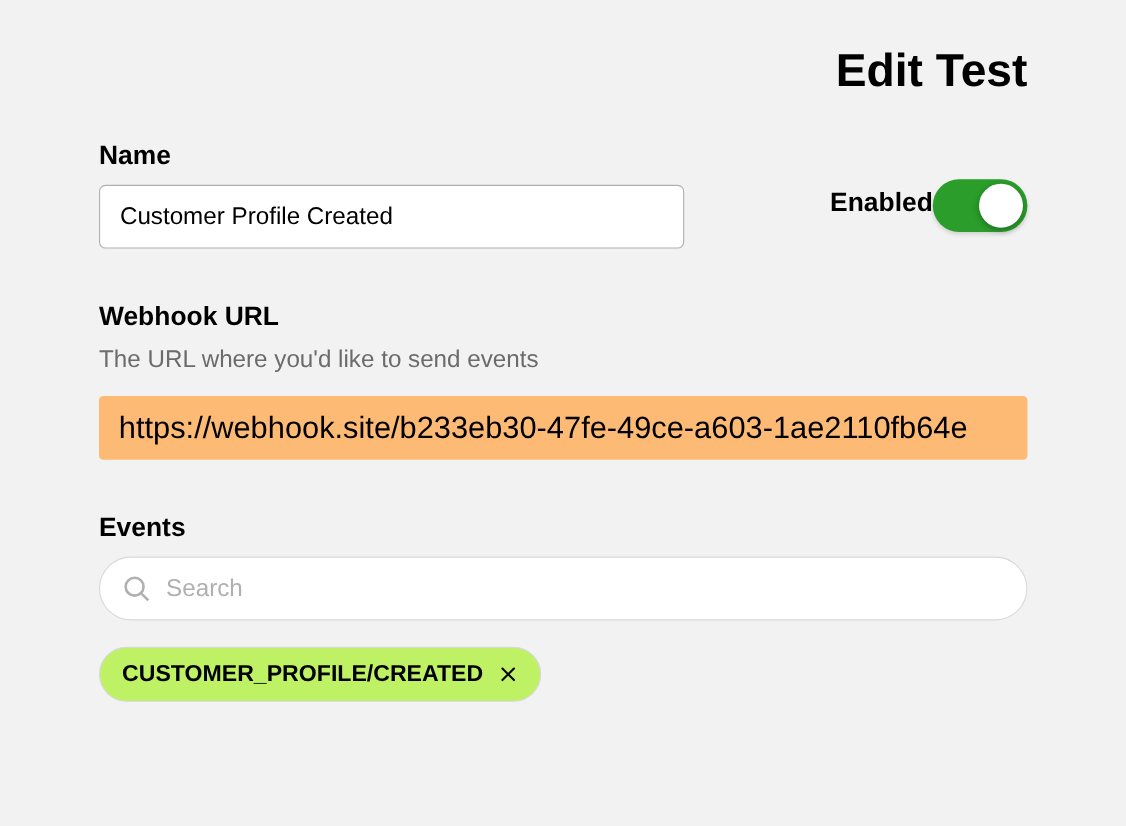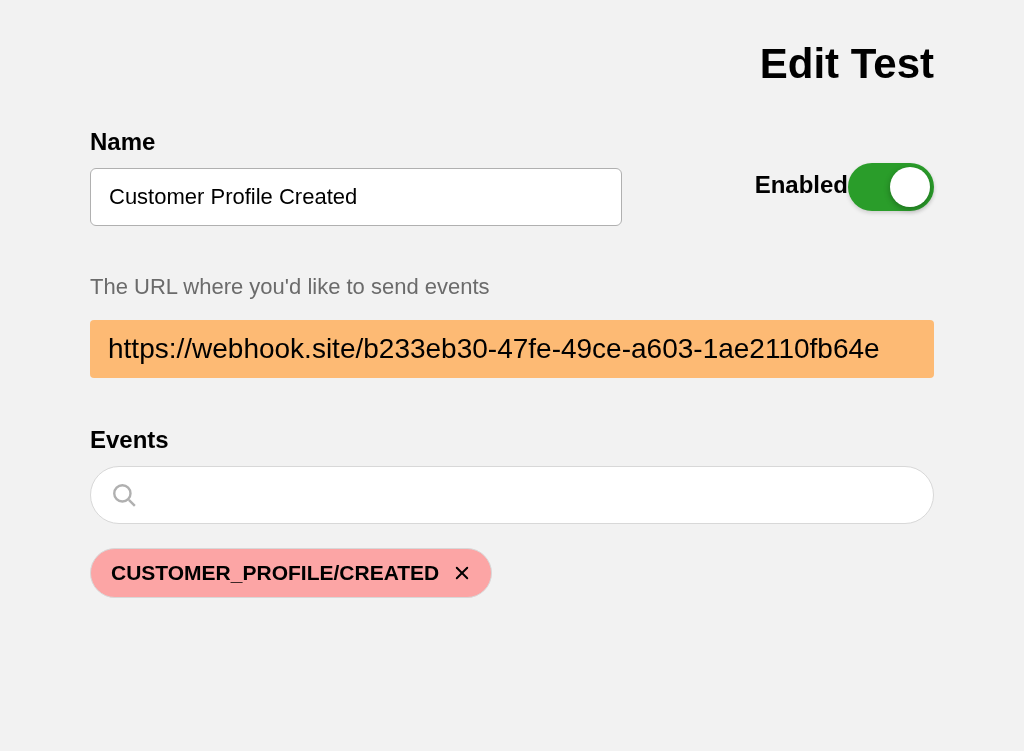--- a/index.html
+++ b/index.html
@@ -114,21 +114,21 @@
       color: #000;
       background: transparent;
       margin-left: 14px;
     }
     .search-input::placeholder {
       color: #b0b0b0;
     }
     .chip {
       display: inline-flex;
       align-items: center;
-      background: #fca5a5;
+      background: #bef264;
       border: 1px solid #d8d8d8;
       border-radius: 28px;
       padding: 12px 20px;
       margin-top: 24px;
     }
     .chip-label {
       font-size: 21px;
       font-weight: 600;
       color: #000;
     }
@@ -156,31 +156,33 @@
   </div>
   <div class="enabled-section">
     <div class="field-label">Enabled</div>
     <div class="toggle">
       <div class="toggle-knob"></div>
     </div>
   </div>
 </div>
 
 <div class="section">
+  <div class="field-label">Webhook URL</div>
   <div class="field-help">The URL where you'd like to send events</div>
   <input type="text" class="text-input-plain" value="https://webhook.site/b233eb30-47fe-49ce-a603-1ae2110fb64e" style="">
 </div>
 
 <div class="section">
   <div class="field-label">Events</div>
   <div class="search-wrapper">
     <svg class="search-icon-svg" viewBox="0 0 24 24" fill="none" stroke="#b0b0b0" stroke-width="2.2">
       <circle cx="10.5" cy="10.5" r="7.5"></circle>
       <line x1="16.5" y1="16.5" x2="22" y2="22"></line>
     </svg>
+    <input type="text" class="search-input" placeholder="Search" style="">
   </div>
   <div class="chip">
     <span class="chip-label">CUSTOMER_PROFILE/CREATED</span>
     <span class="chip-close">
       <svg viewBox="0 0 24 24" fill="none" stroke="#000" stroke-width="2.5" stroke-linecap="round">
         <line x1="5" y1="5" x2="19" y2="19"></line>
         <line x1="19" y1="5" x2="5" y2="19"></line>
       </svg>
     </span>
   </div>

